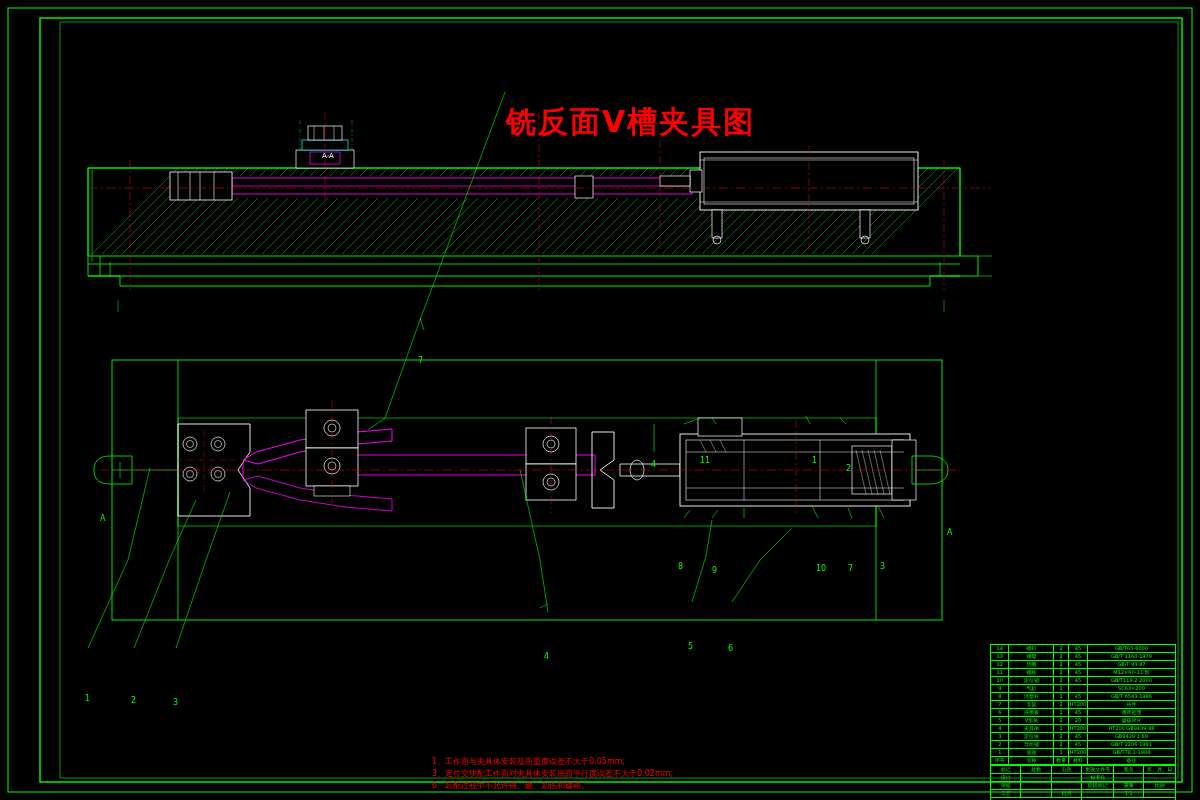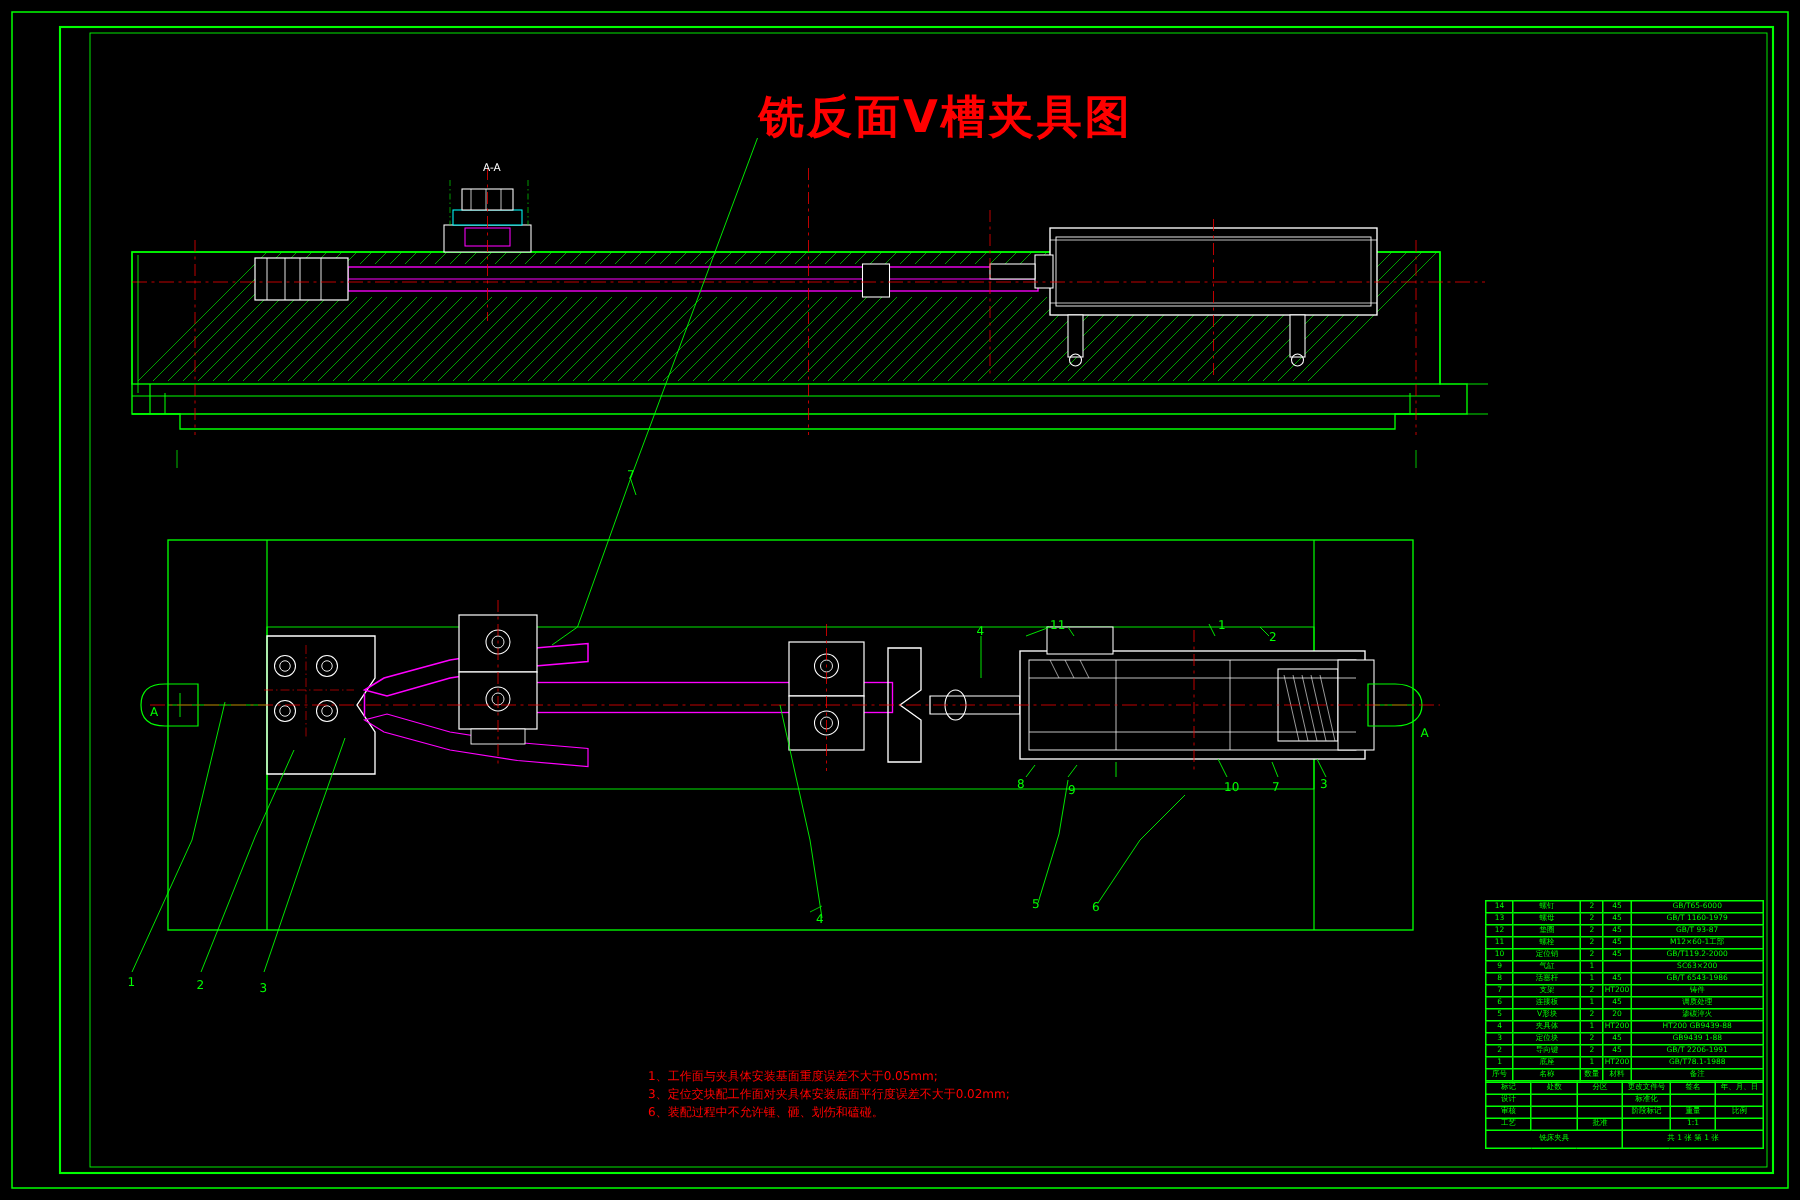--- a/index.html
+++ b/index.html
@@ -1,18 +1,18 @@
 <!DOCTYPE html>
 <html><head>
 <meta charset="utf-8">
 <style>
   html,body{margin:0;padding:0;background:#000;}
   body{width:1200px;height:800px;overflow:hidden;font-family:"DejaVu Sans","Liberation Sans",sans-serif;}
   #sheet{position:relative;width:1200px;height:800px;background:#000;}
-  .abs{position:absolute;}
+  .abs{position:absolute;margin-top:44px;}
   .title-main{
     font-family:"DejaVu Sans","Liberation Sans",sans-serif;
     font-size:30px;font-weight:bold;color:#ff0000;letter-spacing:2px;
     white-space:nowrap;
   }
   .notes{font-size:8px;color:#ff0000;line-height:12px;white-space:nowrap;}
   .lbl{font-size:8px;color:#00ff00;white-space:nowrap;}
   .lbl-w{font-size:7px;color:#ffffff;white-space:nowrap;}
   svg{position:absolute;left:0;top:0;}
   table.tb{border-collapse:collapse;}

